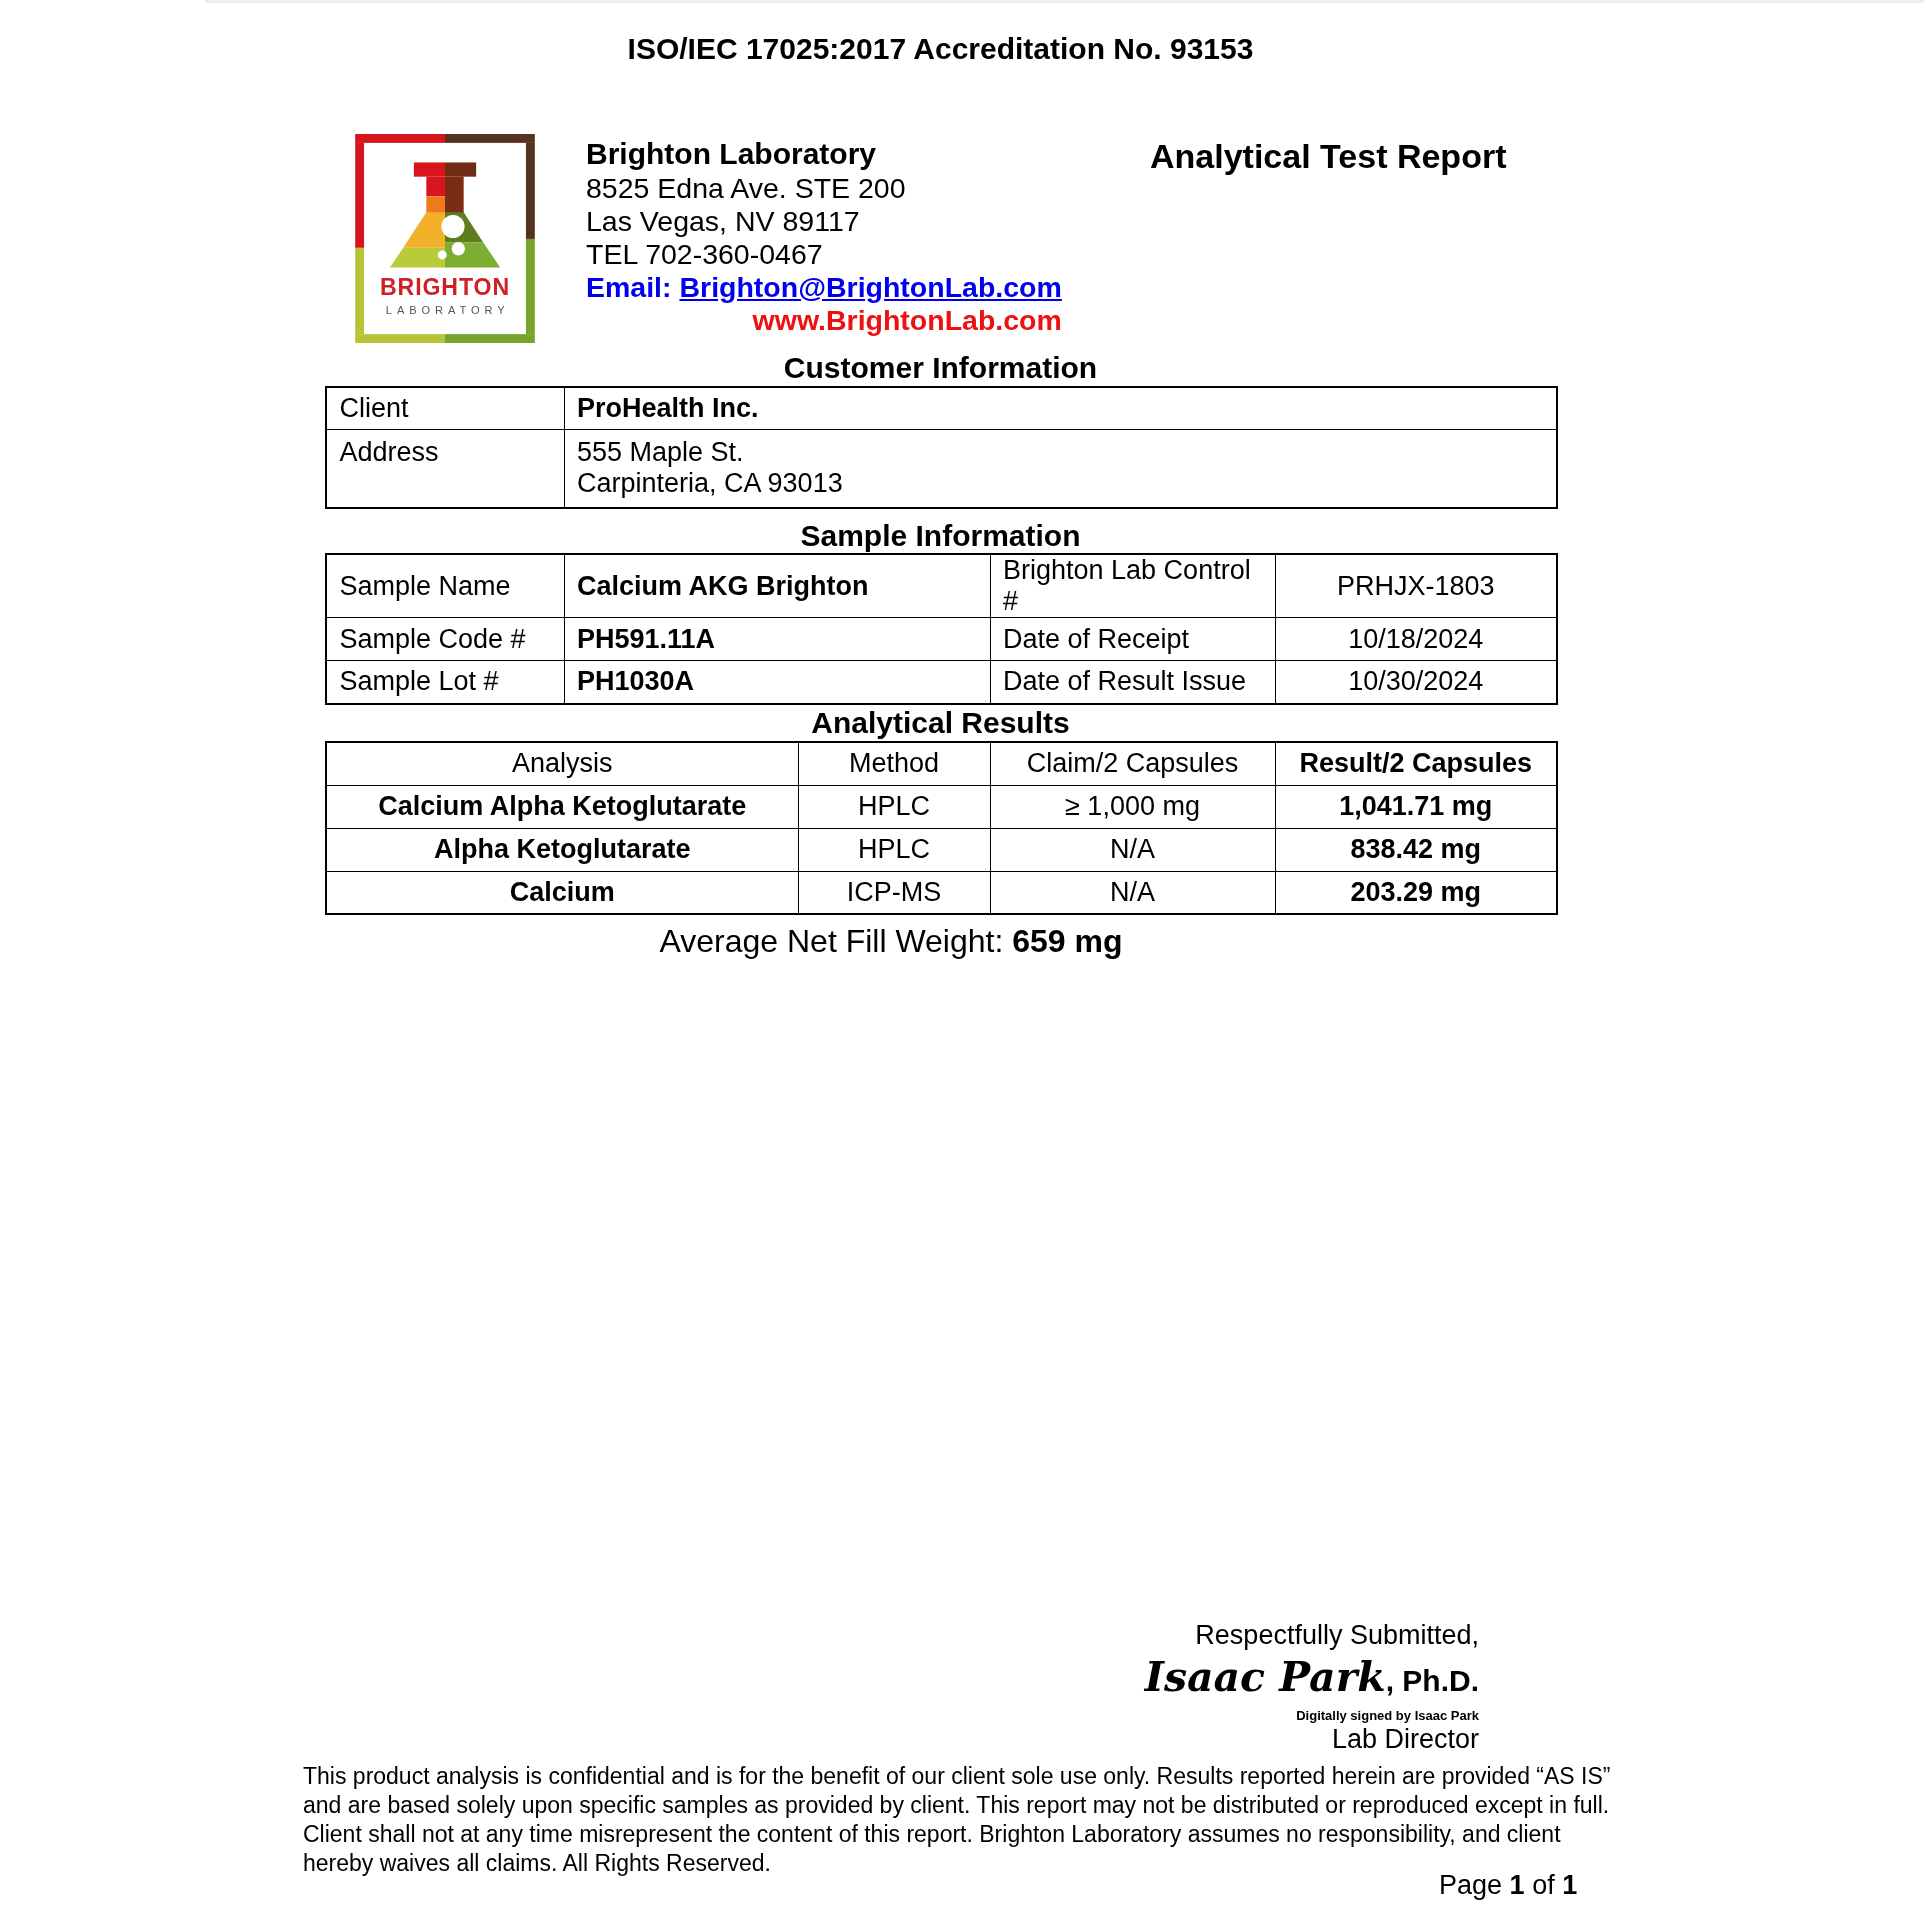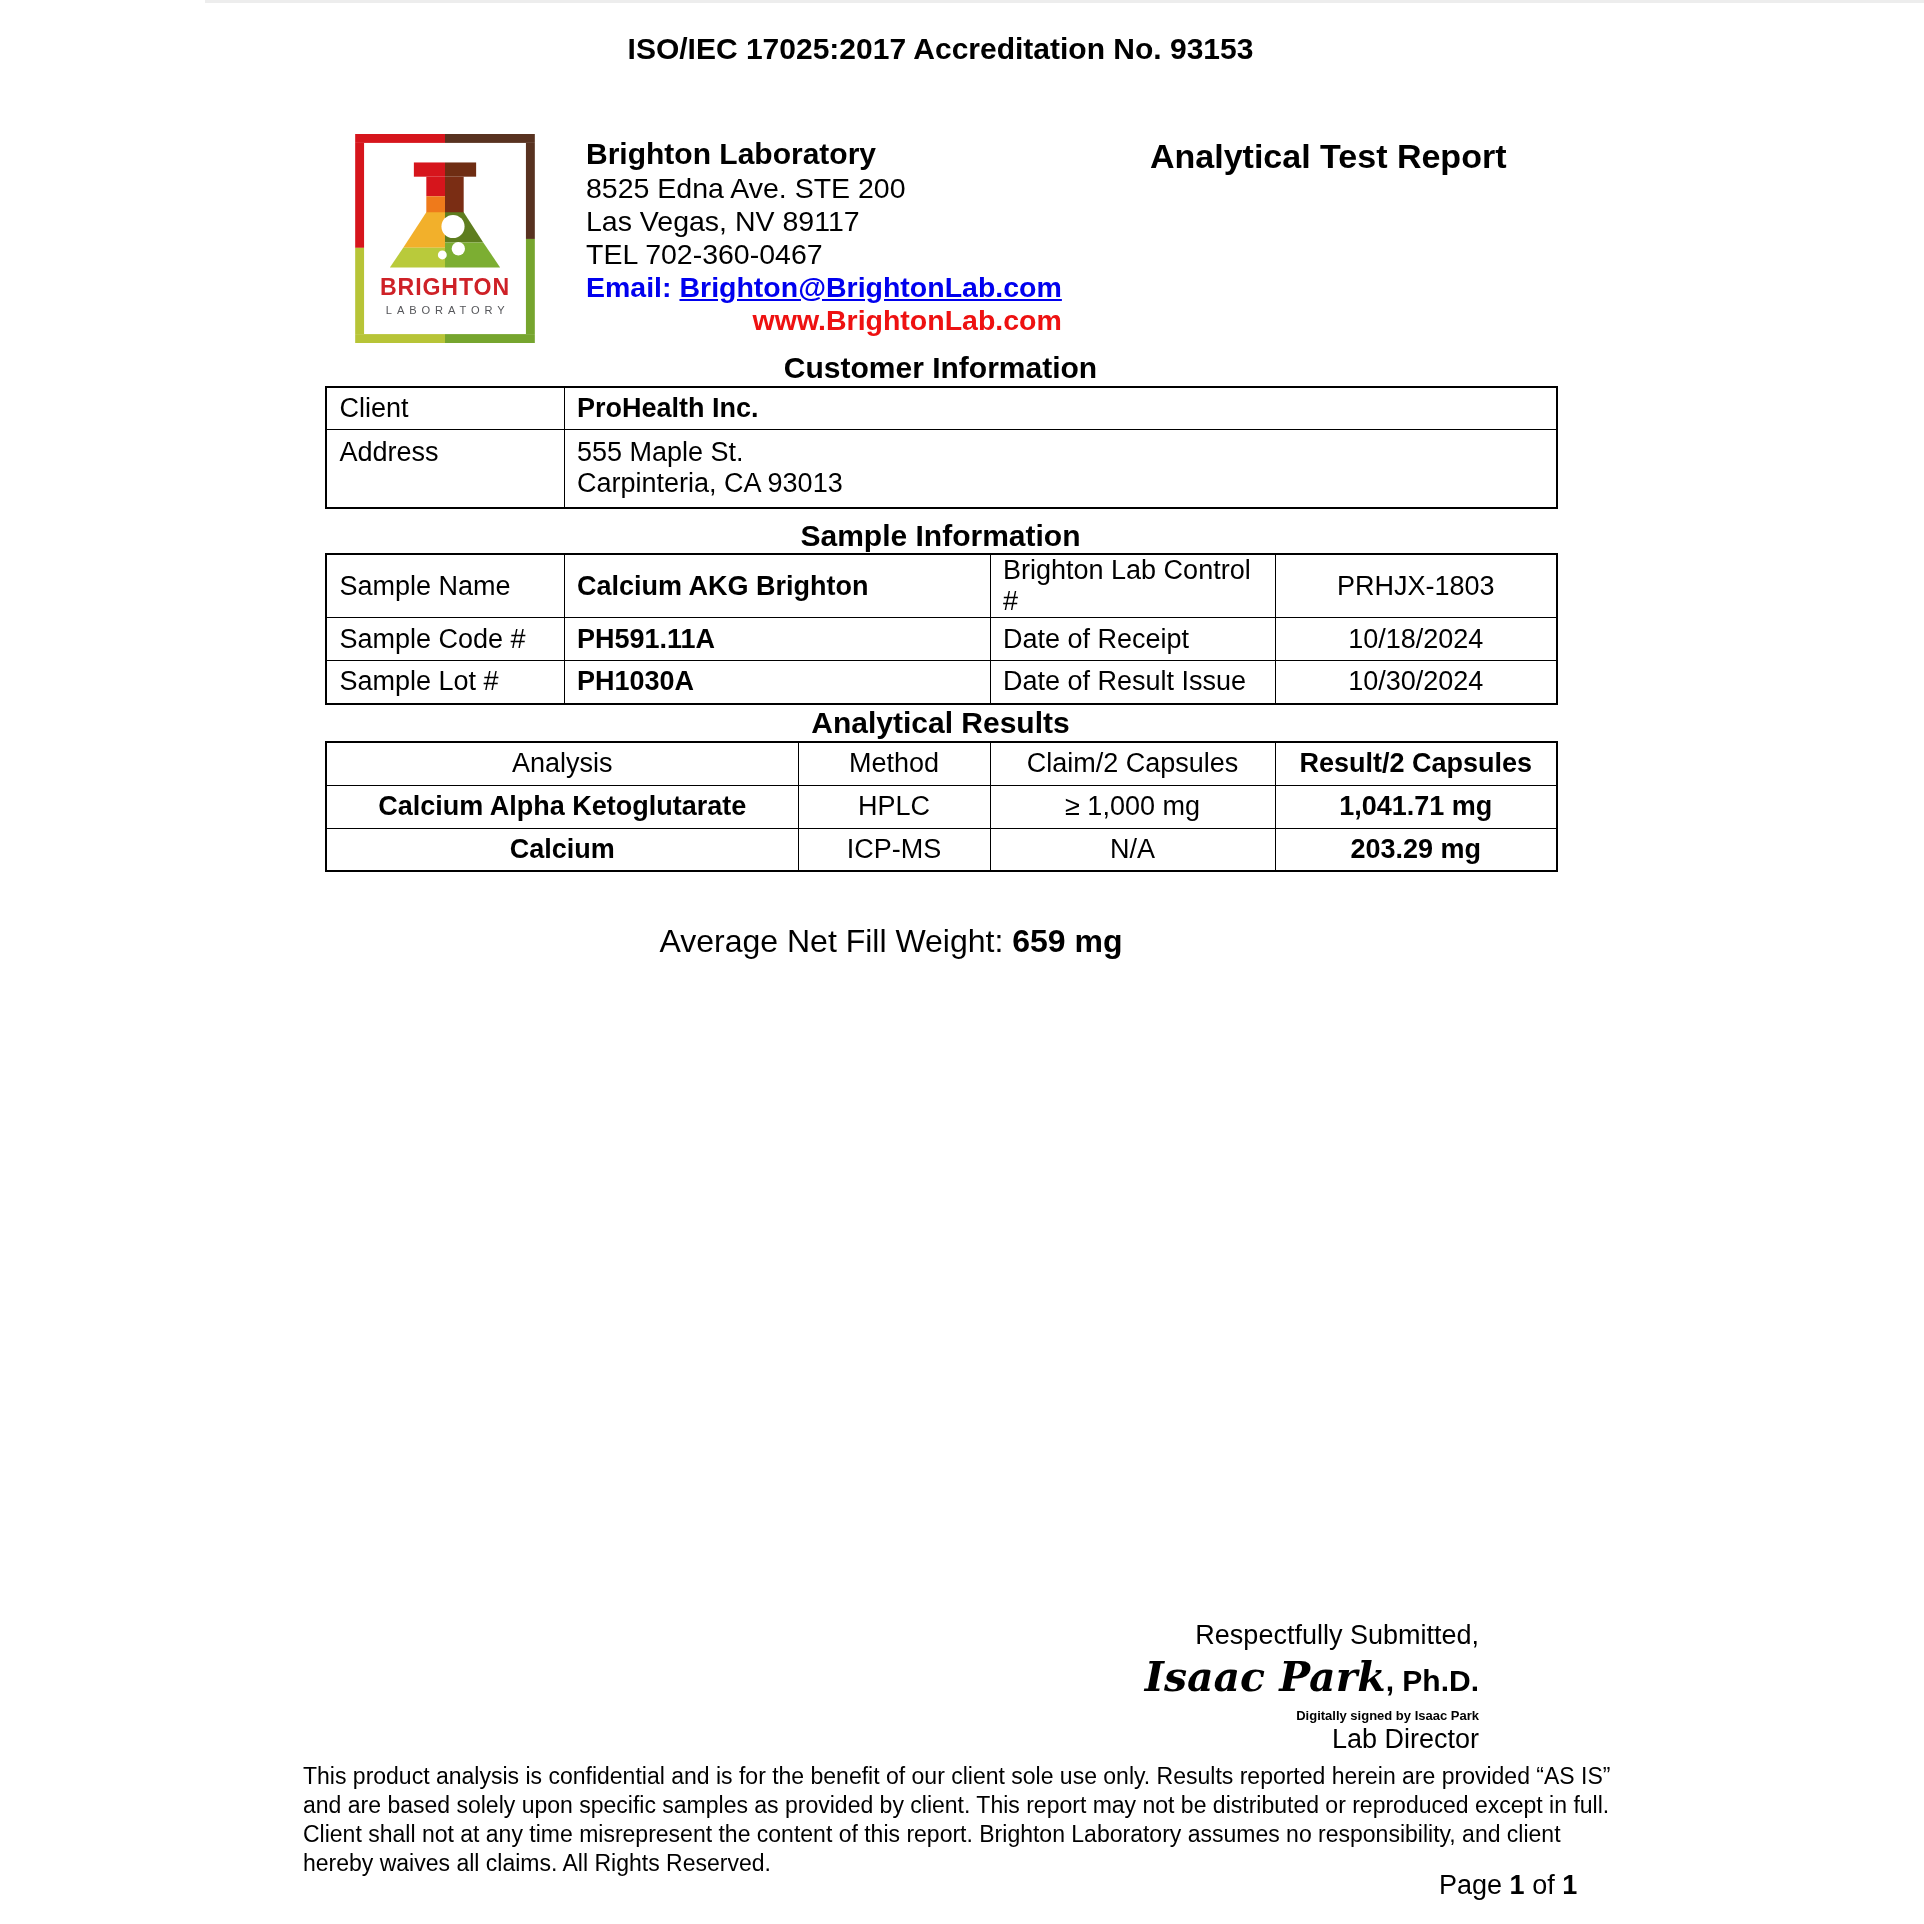--- a/index.html
+++ b/index.html
@@ -184,20 +184,26 @@
       <td class="c">Claim/2 Capsules</td>
       <td class="c b">Result/2 Capsules</td>
     </tr>
     <tr>
       <td class="c b">Calcium Alpha Ketoglutarate</td>
       <td class="c">HPLC</td>
       <td class="c">≥ 1,000 mg</td>
       <td class="c b">1,041.71 mg</td>
     </tr>
     <tr>
+      <td class="c b">Alpha Ketoglutarate</td>
+      <td class="c">HPLC</td>
+      <td class="c">N/A</td>
+      <td class="c b">838.42 mg</td>
+    </tr>
+    <tr>
       <td class="c b">Calcium</td>
       <td class="c">ICP-MS</td>
       <td class="c">N/A</td>
       <td class="c b">203.29 mg</td>
     </tr>
   </tbody>
     </table>
 
   <div class="abs fill-note"><span>Average Net Fill Weight: </span><span class="b">659 mg</span></div>
 

